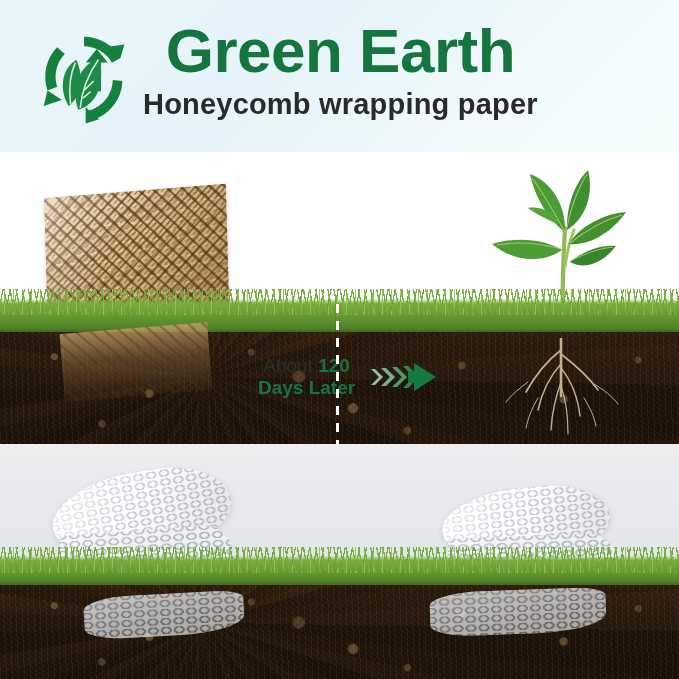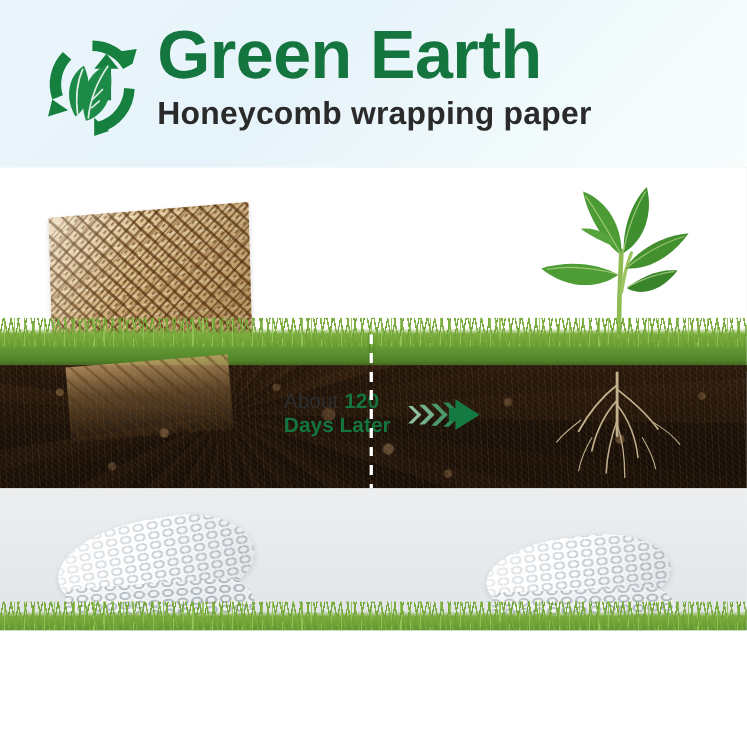--- a/index.html
+++ b/index.html
@@ -1,19 +1,19 @@
 <!DOCTYPE html>
 <html><head>
 <meta charset="utf-8">
 <style>
   * { box-sizing: border-box; margin:0; padding:0; }
   html,body { width:679px; height:679px; overflow:hidden; background:#fff; }
   body { font-family:"Liberation Sans", sans-serif; }
 
-  #page { position:relative; width:679px; height:573px; overflow:hidden; }
+  #page { position:relative; width:679px; height:679px; overflow:hidden;text-align:center; }
 
   
   #header {
     position:absolute; left:0; top:0; width:679px; height:152px;
     background:linear-gradient(135deg,#eaf6fb 0%,#e6f3fa 40%,#f2fbfc 75%,#f7fdfd 100%);
   }
   #logo-mark { position:absolute; left:36px; top:31px; width:96px; height:96px; }
   #brand-block { position:absolute; left:143px; top:20px; }
   #brand-title {
     font-size:62px; font-weight:bold; color:#15753f; letter-spacing:-0.5px;

